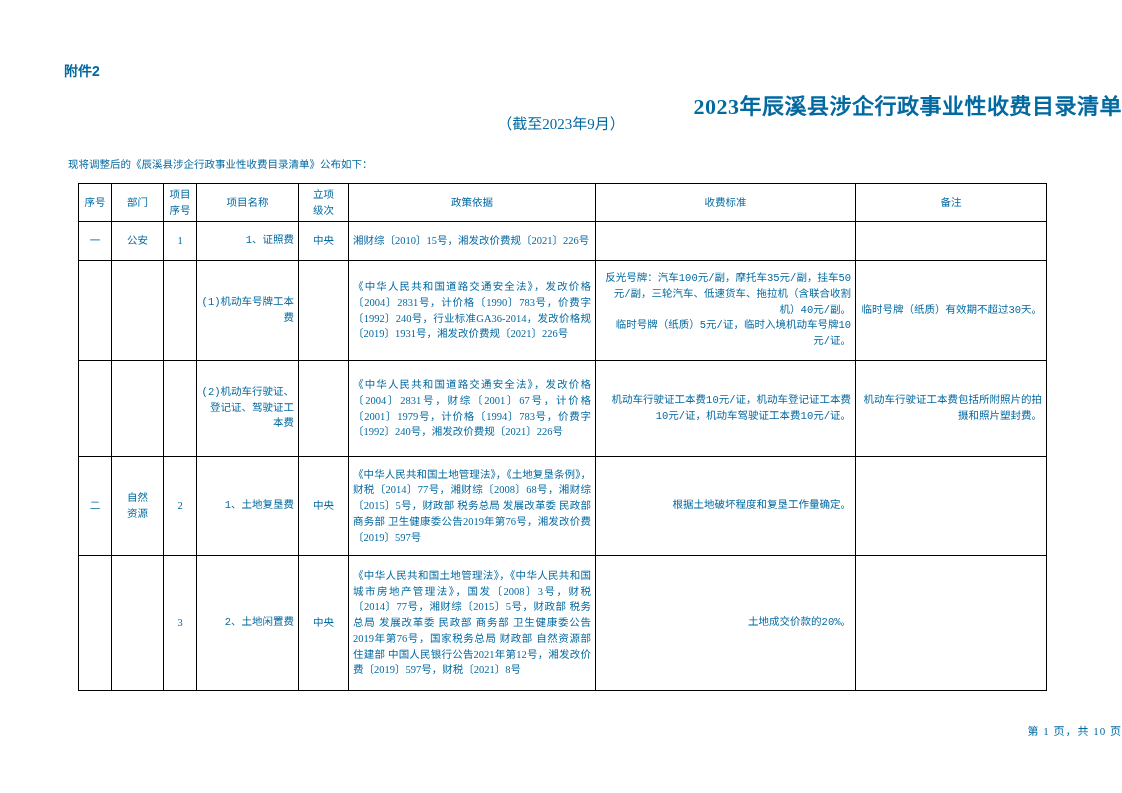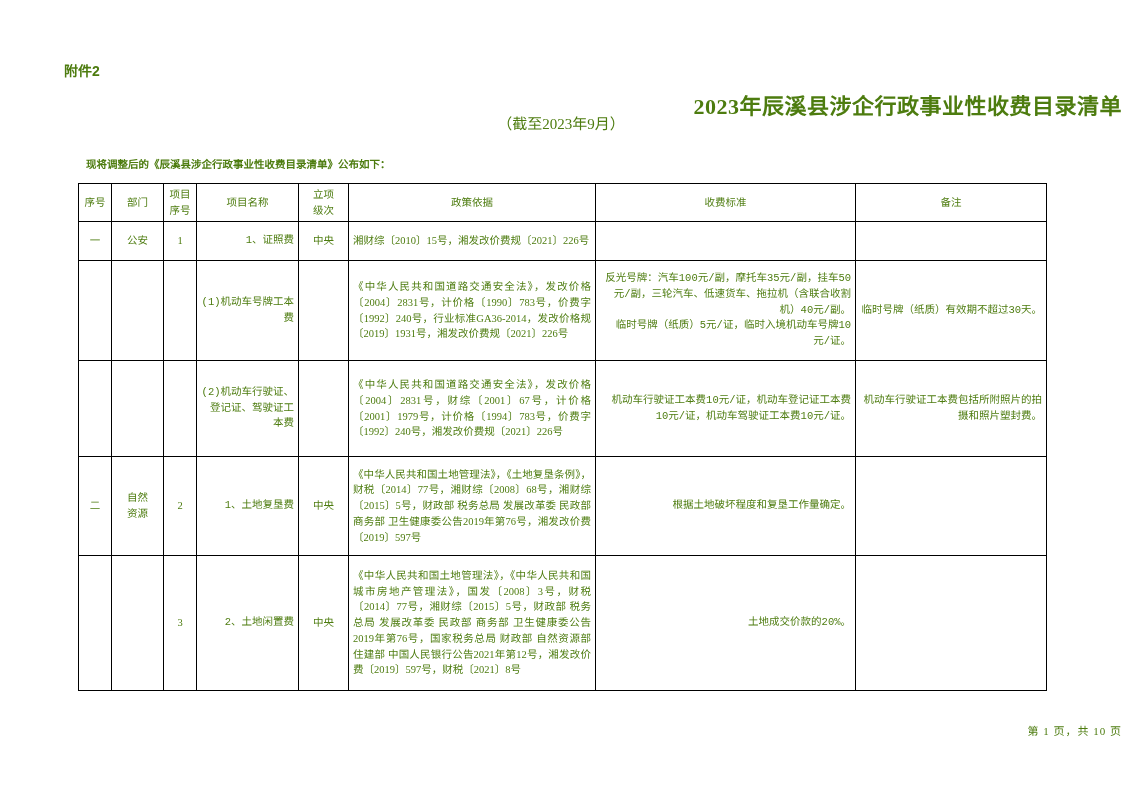--- a/index.html
+++ b/index.html
@@ -5,21 +5,21 @@
   html, body {
     margin: 0;
     padding: 0;
     background: #ffffff;
   }
   .page {
     position: relative;
     width: 1122px;
     height: 793px;
     background: #ffffff;
-    color: #4d7c0f;
+    color: #0369a1;
     font-family: "Liberation Serif", "DejaVu Serif", serif;
     overflow: hidden;
   }
   .attachment-label {
     position: absolute;
     left: 64px;
     top: 60px;
     font-family: "Liberation Sans", "DejaVu Sans", sans-serif;
     font-weight: bold;
     font-size: 14px;
@@ -37,24 +37,24 @@
   .doc-subtitle {
     position: absolute;
     left: 0;
     top: 112px;
     width: 100%;
     text-align: center;
     font-size: 15px;
   }
   .intro-text {
     position: absolute;
-    left: 86px;
+    left: 68px;
     top: 156px;
     font-family: "Liberation Sans", "DejaVu Sans", sans-serif;
-    font-weight: 700;
+    font-weight: 400;
     font-size: 10.5px;
   }
   table.fees-table {
     position: absolute;
     left: 78px;
     top: 183px;
     width: 968px;
     border-collapse: collapse;
     table-layout: fixed;
   }

